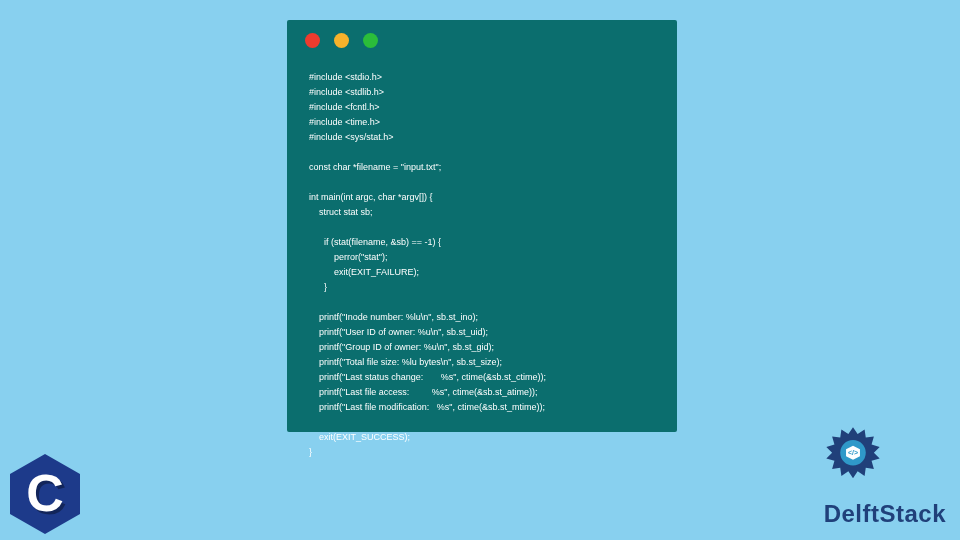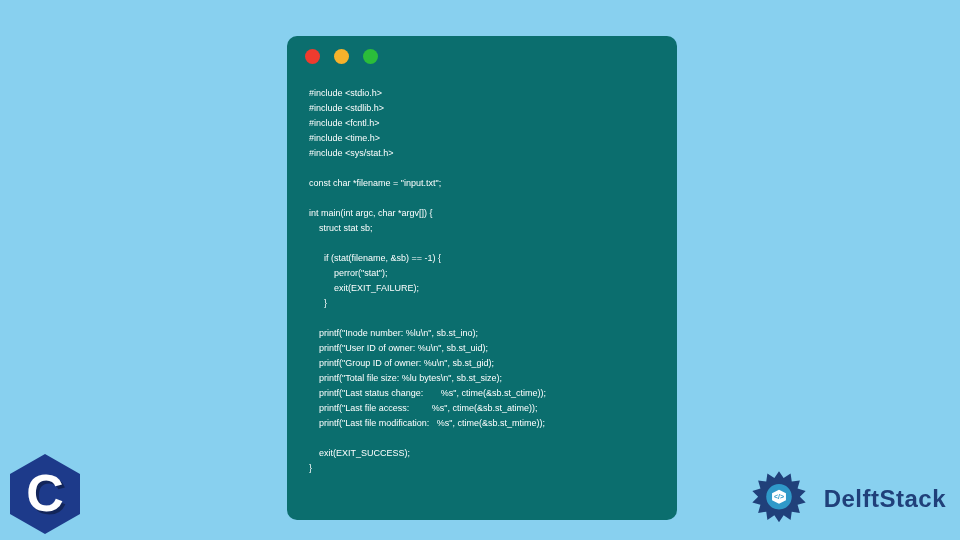--- a/index.html
+++ b/index.html
@@ -7,25 +7,25 @@
     width: 960px;
     height: 540px;
     background: #88d0ef;
     position: relative;
     font-family: Arial, Helvetica, sans-serif;
     overflow: hidden;
   }
   .code-window {
     position: absolute;
     left: 287px;
-    top: 36px;
+    top: 20px;
     width: 390px;
-    height: 484px;
+    height: 412px;
     background: #0b6e6e;
-    border-radius: 10px;
+    border-radius: 2px;
   }
   .titlebar {
     height: 40px;
     display: flex;
     align-items: center;
     padding-left: 18px;
     gap: 14px;
   }
   .dot {
     width: 15px;
@@ -66,22 +66,23 @@
     font-weight: 800;
     color: #ffffff;
     text-shadow: 3px 3px 0 rgba(0,0,0,0.35);
     font-family: Arial, Helvetica, sans-serif;
   }
   .delft-logo {
     position: absolute;
     right: 14px;
     bottom: 12px;
     display: flex;
-    align-items: center;
+    align-items: flex-start;
     gap: 16px;
+    flex-direction: column;
   }
   .delft-icon {
     width: 58px;
     height: 58px;
     position: relative;
   }
   .delft-text {
     font-size: 24px;
     font-weight: 600;
     color: #20407a;

